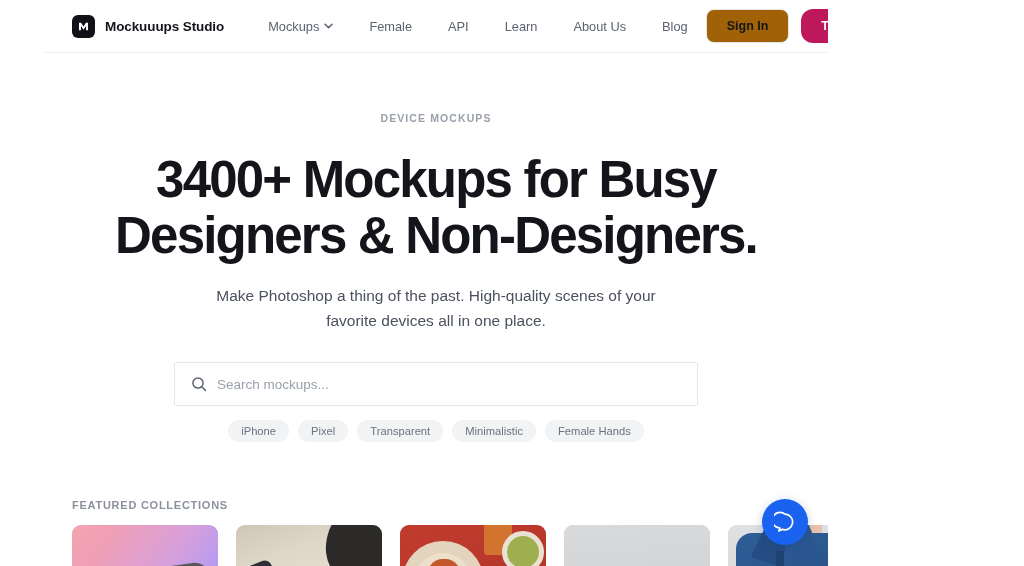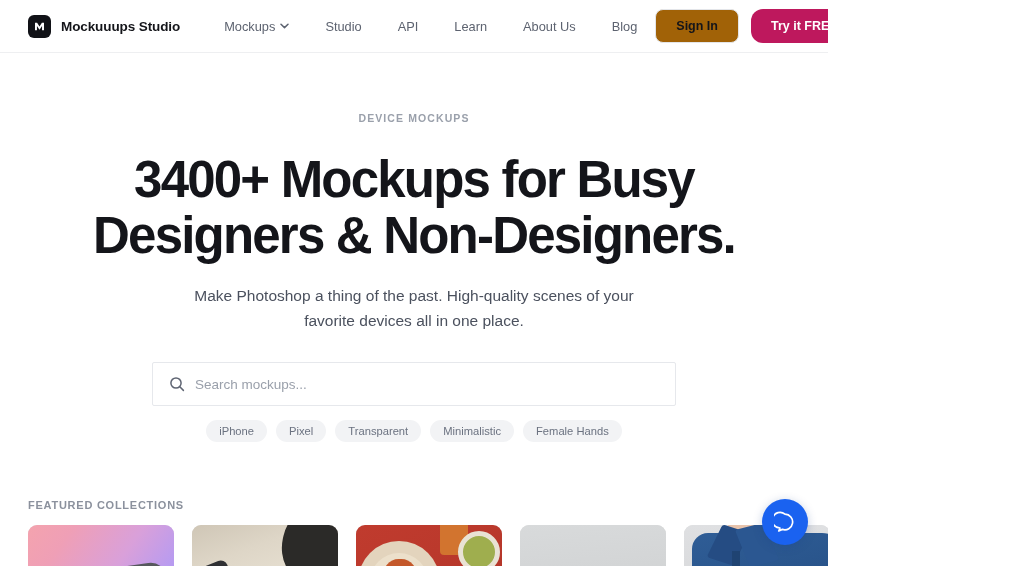--- a/index.html
+++ b/index.html
@@ -418,21 +418,21 @@
     border-radius: 50%;
     background: #1a62f0;
     display: flex;
     align-items: center;
     justify-content: center;
     cursor: pointer;
     box-shadow: 0 2px 10px rgba(20,60,140,0.25);
     z-index: 40;
     border: none;
   }
-  .stage { position: relative; width: 828px; height: 566px; overflow: hidden; }
+  .stage { position: relative; width: 828px; height: 566px; overflow: hidden; padding-left: 44px; }
 </style>
 </head>
 <body>
 
 <div class="stage">
 
   <div class="header">
 
     <div class="brand">
       <span class="logo-mark">
@@ -444,21 +444,21 @@
     </div>
 
     <nav class="nav">
       <div class="nav-item">
         <span>Mockups</span>
         <svg class="chev" width="9" height="6" viewBox="0 0 9 6" aria-hidden="true">
           <path d="M1 1.3 L4.5 4.6 L8 1.3" stroke="#5d6370" stroke-width="1.5" fill="none" stroke-linecap="round" stroke-linejoin="round"></path>
         </svg>
       </div>
       <div class="nav-item">
-        <span>Studio</span>
+        <span>Female</span>
       </div>
       <div class="nav-item">
         <span>API</span>
       </div>
       <div class="nav-item">
         <span>Learn</span>
       </div>
       <div class="nav-item">
         <span>About Us</span>
       </div>

